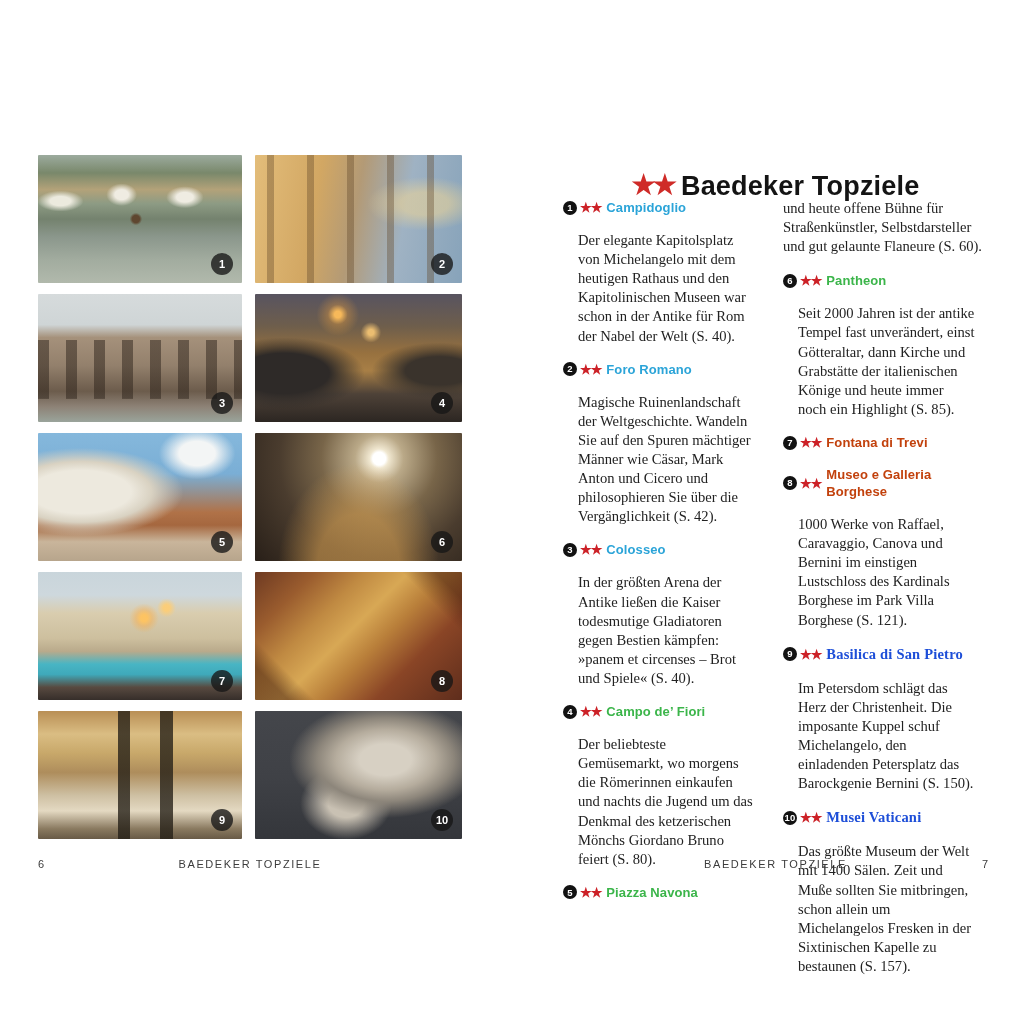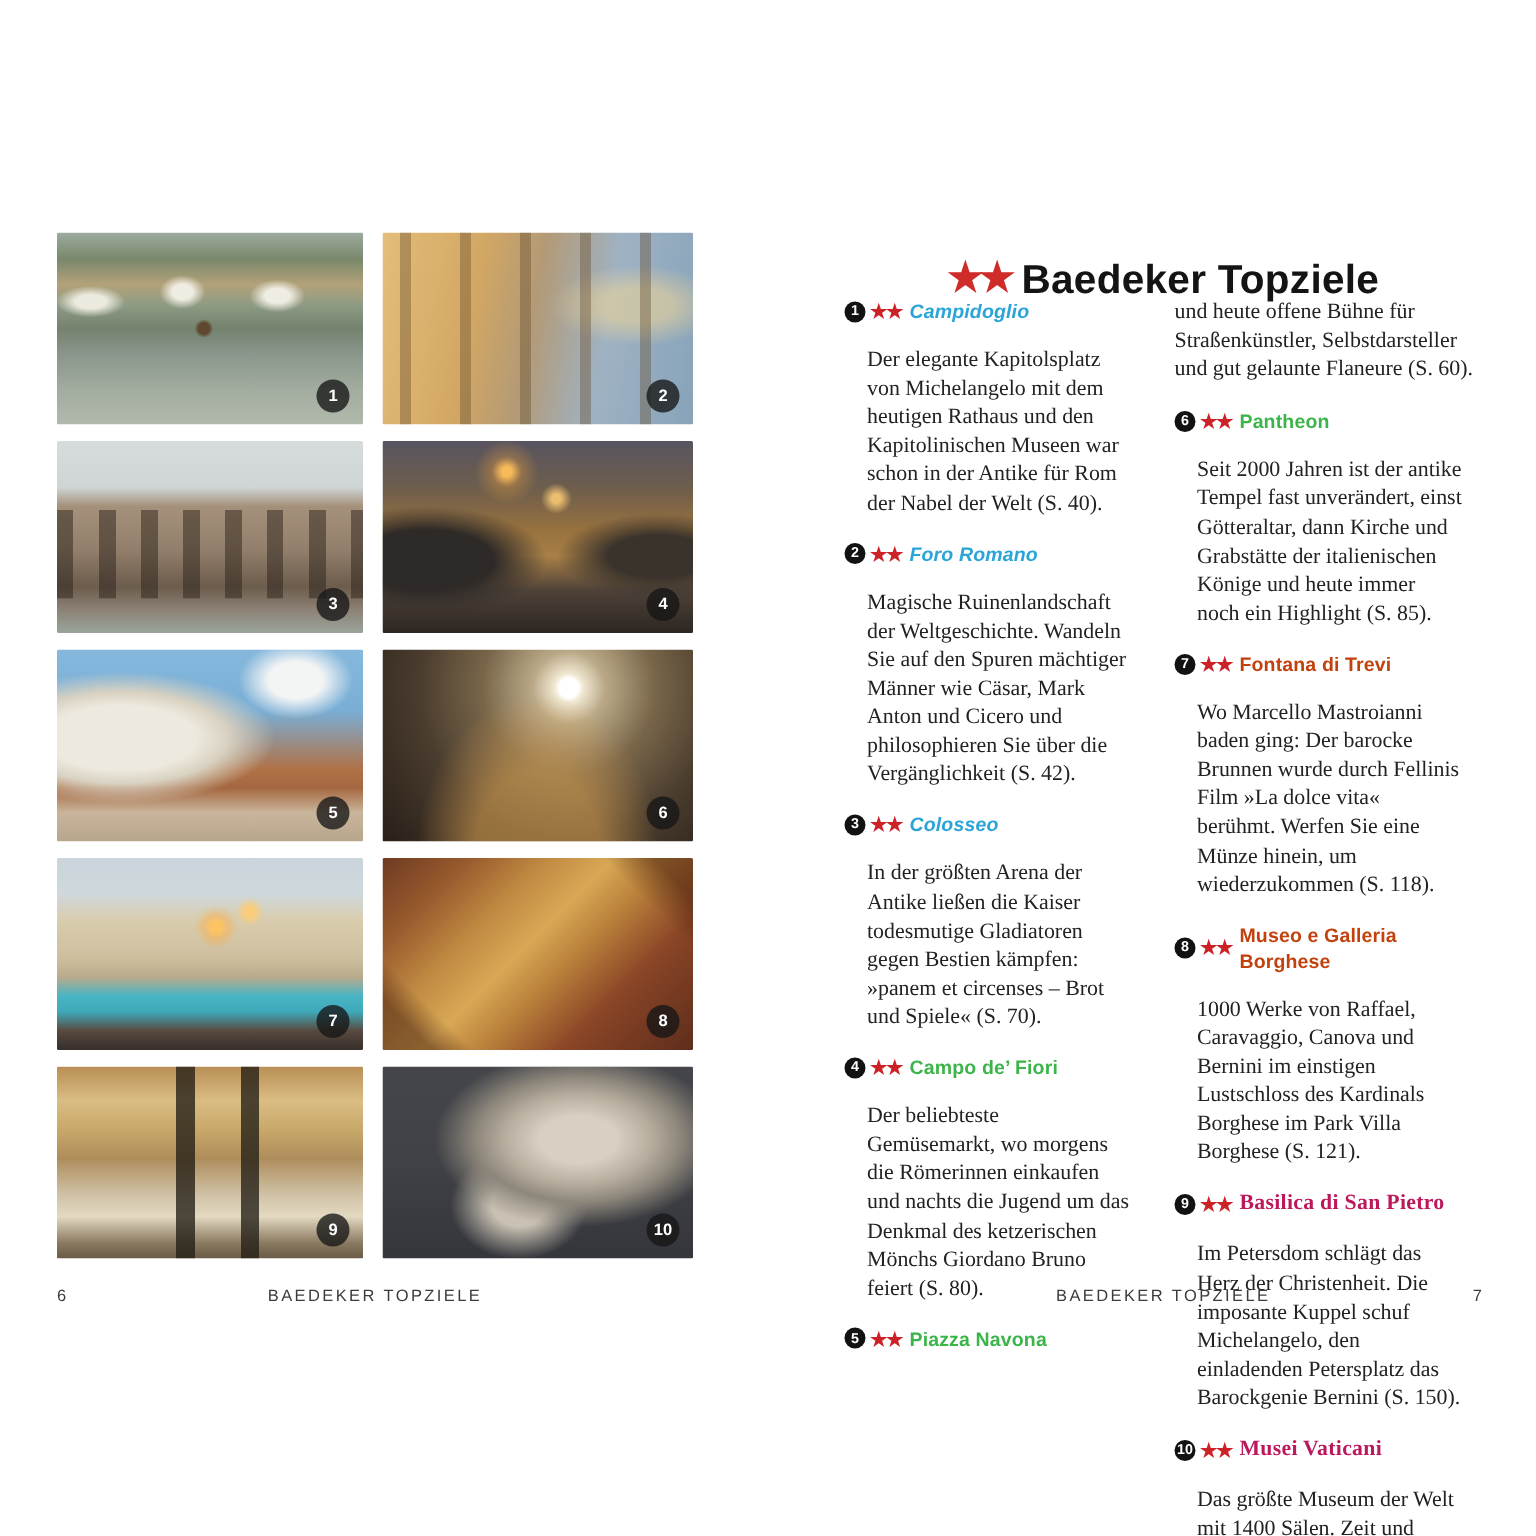--- a/index.html
+++ b/index.html
@@ -65,21 +65,21 @@
        font-family:"Liberation Serif",serif;font-size:14.6px;line-height:1.31;}
   .col1{left:563px;} .col2{left:783px;}
   .intro,.cont{margin:0 0 16px;}
   .entry{margin:0 0 15px;}
   .entry h3{margin:0 0 3px;font-family:"Liberation Sans",sans-serif;font-size:13px;
             font-weight:700;letter-spacing:.1px;display:flex;align-items:center;}
   .num{display:inline-flex;flex:0 0 auto;width:14px;height:14px;border-radius:50%;background:#121212;
        color:#fff;font:700 9.5px/1 "Liberation Sans",sans-serif;align-items:center;justify-content:center;
        margin-right:3px;}
   .stars{color:#cc2127;margin-right:5px;letter-spacing:-1px;font-size:13px;}
-  .c-cyan{color:#2ba4d8;font-style:italic;} .c-green{color:#3bb54a;text-align:center;} .c-red{color:#c2410c;} .c-orange{color:#be185d;}
+  .c-cyan{color:#2ba4d8;} .c-green{color:#3bb54a;text-align:center;} .c-red{color:#c2410c;} .c-orange{color:#1d4ed8;}
   .hserif{font-family:"Liberation Serif",serif;font-size:14.5px;font-weight:700;letter-spacing:.2px;}
   .entry p{margin:15px;}
 
   
   .foot{position:absolute;top:858px;height:14px;font-size:11px;letter-spacing:1.6px;color:#3c3c3c;}
   .foot-left{left:38px;width:424px;}
   .foot-right{left:563px;width:425px;}
   .foot .running{position:absolute;left:0;right:0;text-align:center;top:0;}
   .foot .pn-left{position:absolute;left:0;top:0;letter-spacing:0;}
   .foot .pn-right{position:absolute;right:0;top:0;letter-spacing:0;}
@@ -153,21 +153,21 @@
           </h3>
         <p>Magische Ruinenlandschaft der Weltgeschichte. Wandeln Sie auf den Spuren mächtiger Männer wie Cäsar, Mark Anton und Cicero und philosophieren Sie über die Vergänglichkeit (S. 42).</p>
       </article>
 
       <article class="entry">
         <h3>
             <span class="num">3</span>
             <span class="stars">★★</span>
             <span class="c-cyan">Colosseo</span>
           </h3>
-        <p>In der größten Arena der Antike ließen die Kaiser todesmutige Gladiatoren gegen Bestien kämpfen: »panem et circenses – Brot und Spiele« (S. 70).</p>
+        <p>In der größten Arena der Antike ließen die Kaiser todesmutige Gladiatoren gegen Bestien kämpfen: »panem et circenses – Brot und Spiele« (S. 40).</p>
       </article>
 
       <article class="entry">
         <h3>
             <span class="num">4</span>
             <span class="stars">★★</span>
             <span class="c-green">Campo de’ Fiori</span>
           </h3>
         <p>Der beliebteste Gemüsemarkt, wo morgens die Römerinnen einkaufen und nachts die Jugend um das Denkmal des ketzerischen Mönchs Giordano Bruno feiert (S. 80).</p>
       </article>
@@ -192,21 +192,20 @@
           </h3>
         <p>Seit 2000 Jahren ist der antike Tempel fast unverändert, einst Götteraltar, dann Kirche und Grabstätte der italienischen Könige und heute immer noch ein Highlight (S. 85).</p>
       </article>
 
       <article class="entry">
         <h3>
             <span class="num">7</span>
             <span class="stars">★★</span>
             <span class="c-red">Fontana di Trevi</span>
           </h3>
-        <p>Wo Marcello Mastroianni baden ging: Der barocke Brunnen wurde durch Fellinis Film »La dolce vita« berühmt. Werfen Sie eine Münze hinein, um wiederzukommen (S. 118).</p>
       </article>
 
       <article class="entry">
         <h3>
             <span class="num">8</span>
             <span class="stars">★★</span>
             <span class="c-red">Museo e Galleria Borghese</span>
           </h3>
         <p>1000 Werke von Raffael, Caravaggio, Canova und Bernini im einstigen Lustschloss des Kardinals Borghese im Park Villa Borghese (S. 121).</p>
       </article>

